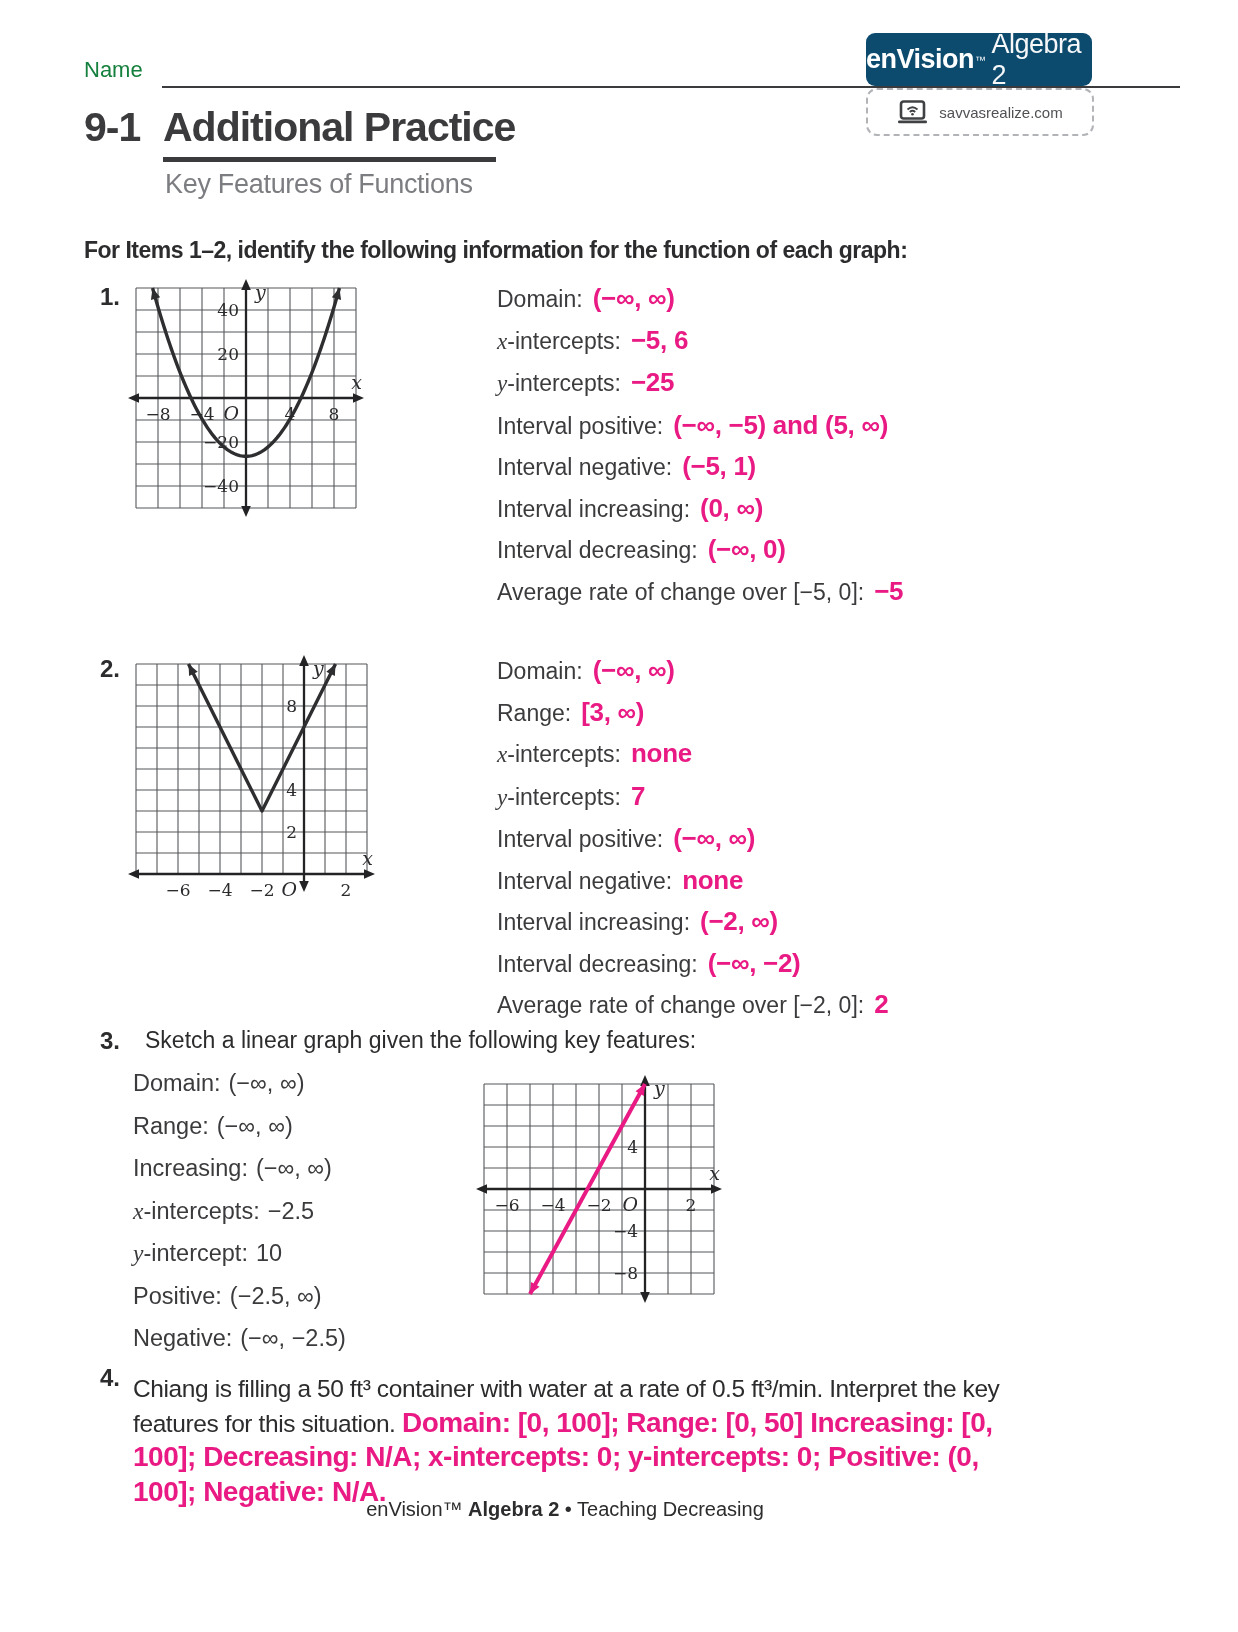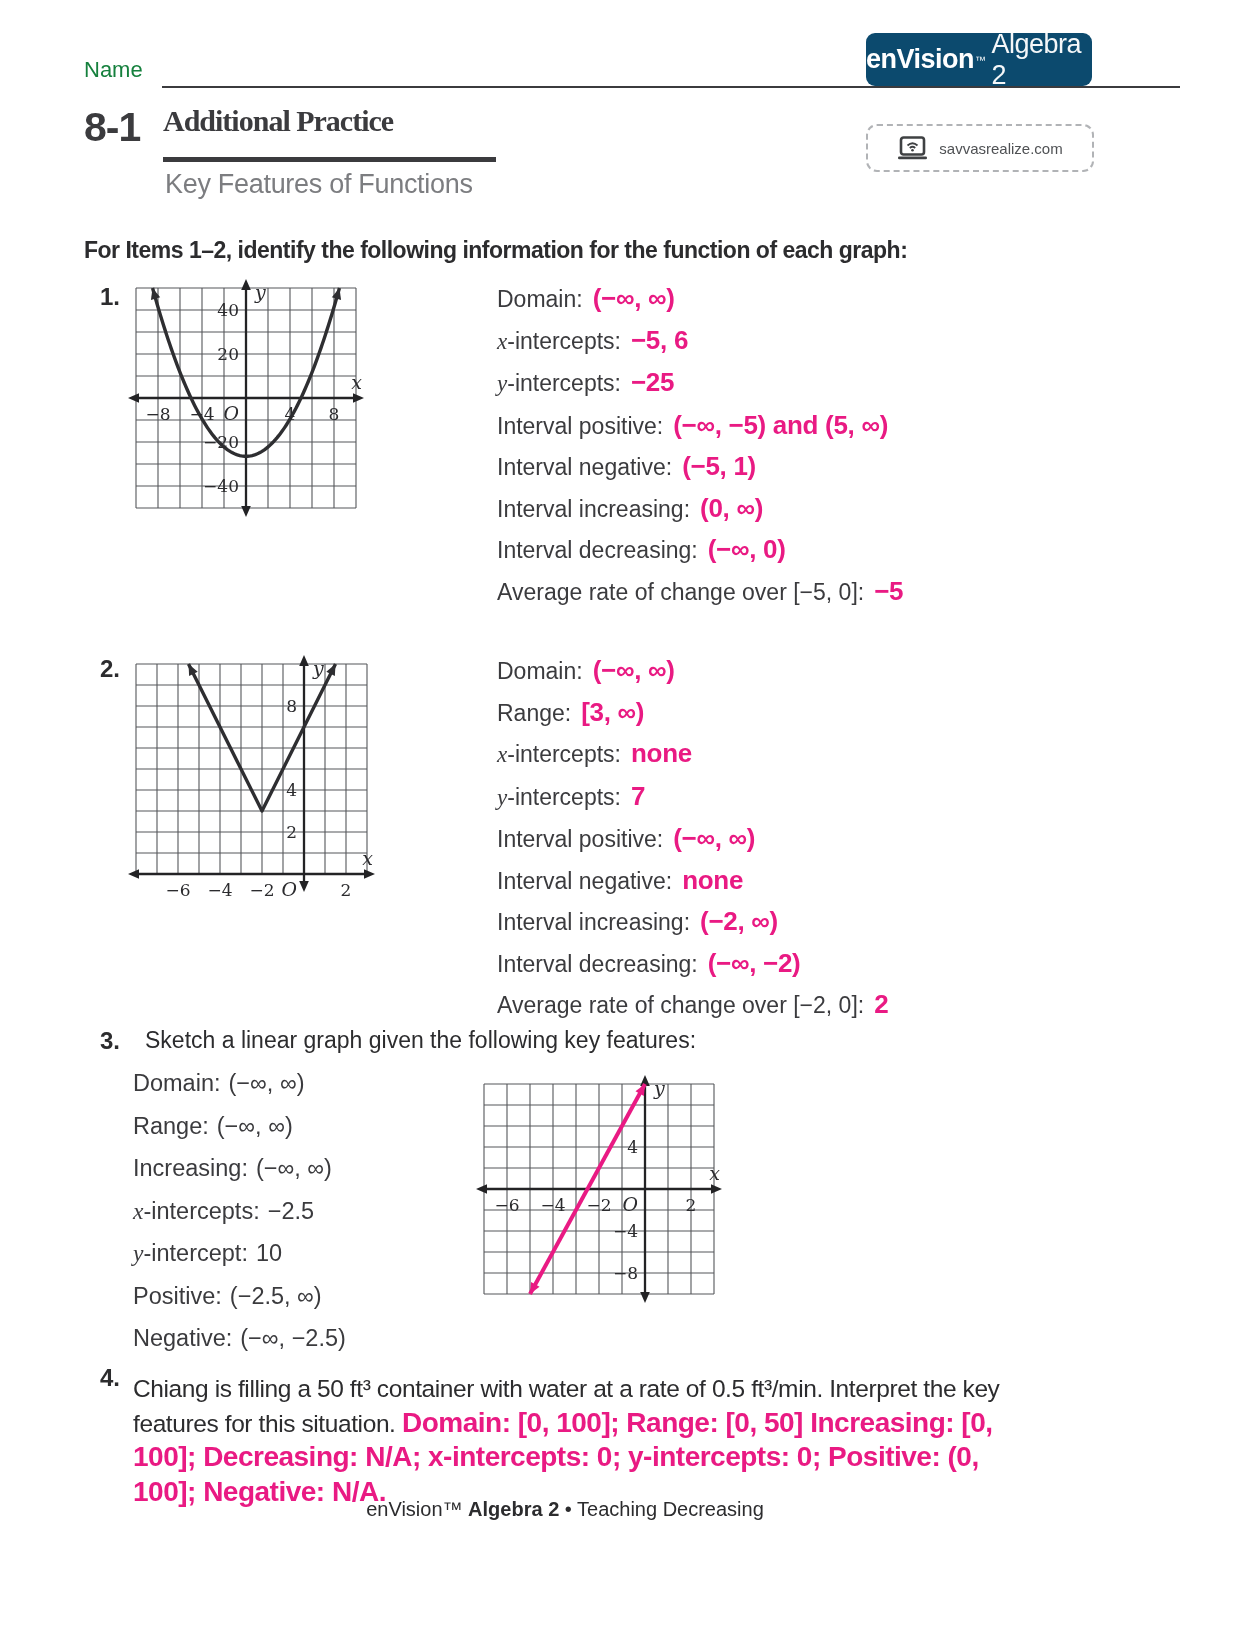--- a/index.html
+++ b/index.html
@@ -10,25 +10,25 @@
   .name-label{position:absolute;left:84px;top:57px;font-size:22px;color:#15803d;}
   .name-line{position:absolute;left:162px;top:86px;width:1018px;border-top:2px solid #3b3b3e;z-index:0;}
   .brand-box{position:absolute;left:866px;top:33px;width:226px;height:53px;background:#0c4a6e;
              border-radius:9px;color:#fff;display:flex;align-items:center;justify-content:center;
              font-size:27px;z-index:2;letter-spacing:-0.5px;}
   .logo-bold{font-weight:bold;}
   .logo-tm{font-size:11px;vertical-align:14px;margin-left:1px;}
   .logo-rest{font-weight:normal;margin-left:6px;opacity:.96;}
   .web-box{position:absolute;left:866px;top:88px;width:224px;height:44px;border:2px dashed #b1b3b6;
            border-radius:11px;background:#fff;display:flex;align-items:center;justify-content:center;
-           gap:11px;font-size:15px;color:#4f5154;z-index:1;margin-top:36px;}
+           gap:11px;font-size:15px;color:#4f5154;z-index:1;}
 
   
   .lesson-number{position:absolute;left:84px;top:104px;font-size:41px;font-weight:bold;color:#3b3b3e;letter-spacing:-1px;}
-  .title{position:absolute;left:163px;top:104px;font-size:30px;font-weight:bold;color:#3b3b3e;letter-spacing:-1px;font-family:Liberation Serif, serif;}
+  .title{position:absolute;left:163px;top:104px;font-size:41px;font-weight:bold;color:#3b3b3e;letter-spacing:-1px;}
   .title-underline{position:absolute;left:163px;top:157px;width:333px;height:5px;background:#3b3b3e;}
   .subtitle{position:absolute;left:165px;top:169px;font-size:27px;color:#7c7d80;letter-spacing:-0.3px;}
 
   .intro{position:absolute;left:84px;top:237px;font-size:23px;font-weight:bold;color:#2c2c2e;letter-spacing:-0.5px;}
 
   .item-number{position:absolute;font-size:24px;font-weight:bold;color:#2c2c2e;}
   #num1{left:100px;top:283px;}
   #num2{left:100px;top:655px;}
   #num3{left:100px;top:1027px;}
   #num4{left:100px;top:1364px;}
@@ -75,21 +75,21 @@
     <svg width="31" height="24" viewBox="0 0 31 24">
       <rect x="4" y="1.5" width="23" height="17" rx="2.5" fill="none" stroke="#3f4143" stroke-width="2.6"></rect>
       <path d="M10.5 9.5 q5 -4.5 10 0" fill="none" stroke="#3f4143" stroke-width="1.8"></path>
       <path d="M12.8 12 q2.7 -2.4 5.4 0" fill="none" stroke="#3f4143" stroke-width="1.8"></path>
       <circle cx="15.5" cy="14.3" r="1.3" fill="#3f4143"></circle>
       <rect x="1" y="20.5" width="29" height="2.8" rx="1.2" fill="#3f4143"></rect>
     </svg>
     <span>savvasrealize.com</span>
   </div>
 
-  <div class="lesson-number">8-1</div>
+  <div class="lesson-number">9-1</div>
   <div class="title">Additional Practice</div>
   <div class="title-underline"></div>
   <div class="subtitle">Key Features of Functions</div>
 
   <div class="intro">For Items 1–2, identify the following information for the function of each graph:</div>
 
   <div class="item-number" id="num1">1.</div>
   <svg class="graph" id="graph-1" width="242" height="244">
       <line x1="10" y1="12" x2="10" y2="232" stroke="#55575a" stroke-width="1.1"></line>
       <line x1="32" y1="12" x2="32" y2="232" stroke="#55575a" stroke-width="1.1"></line>

